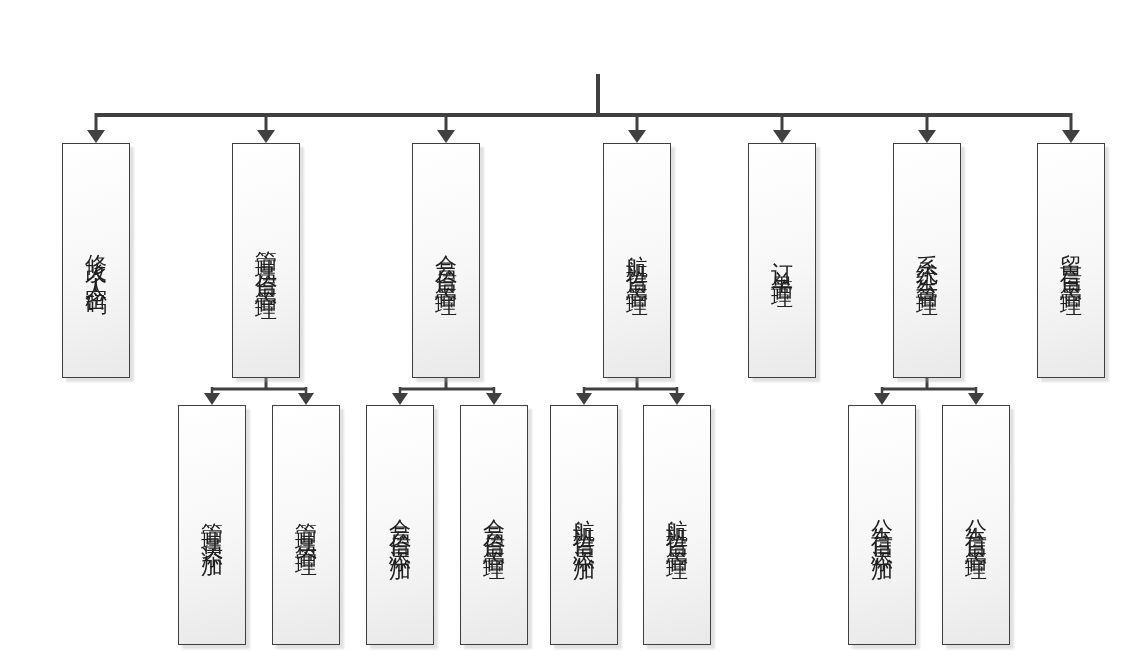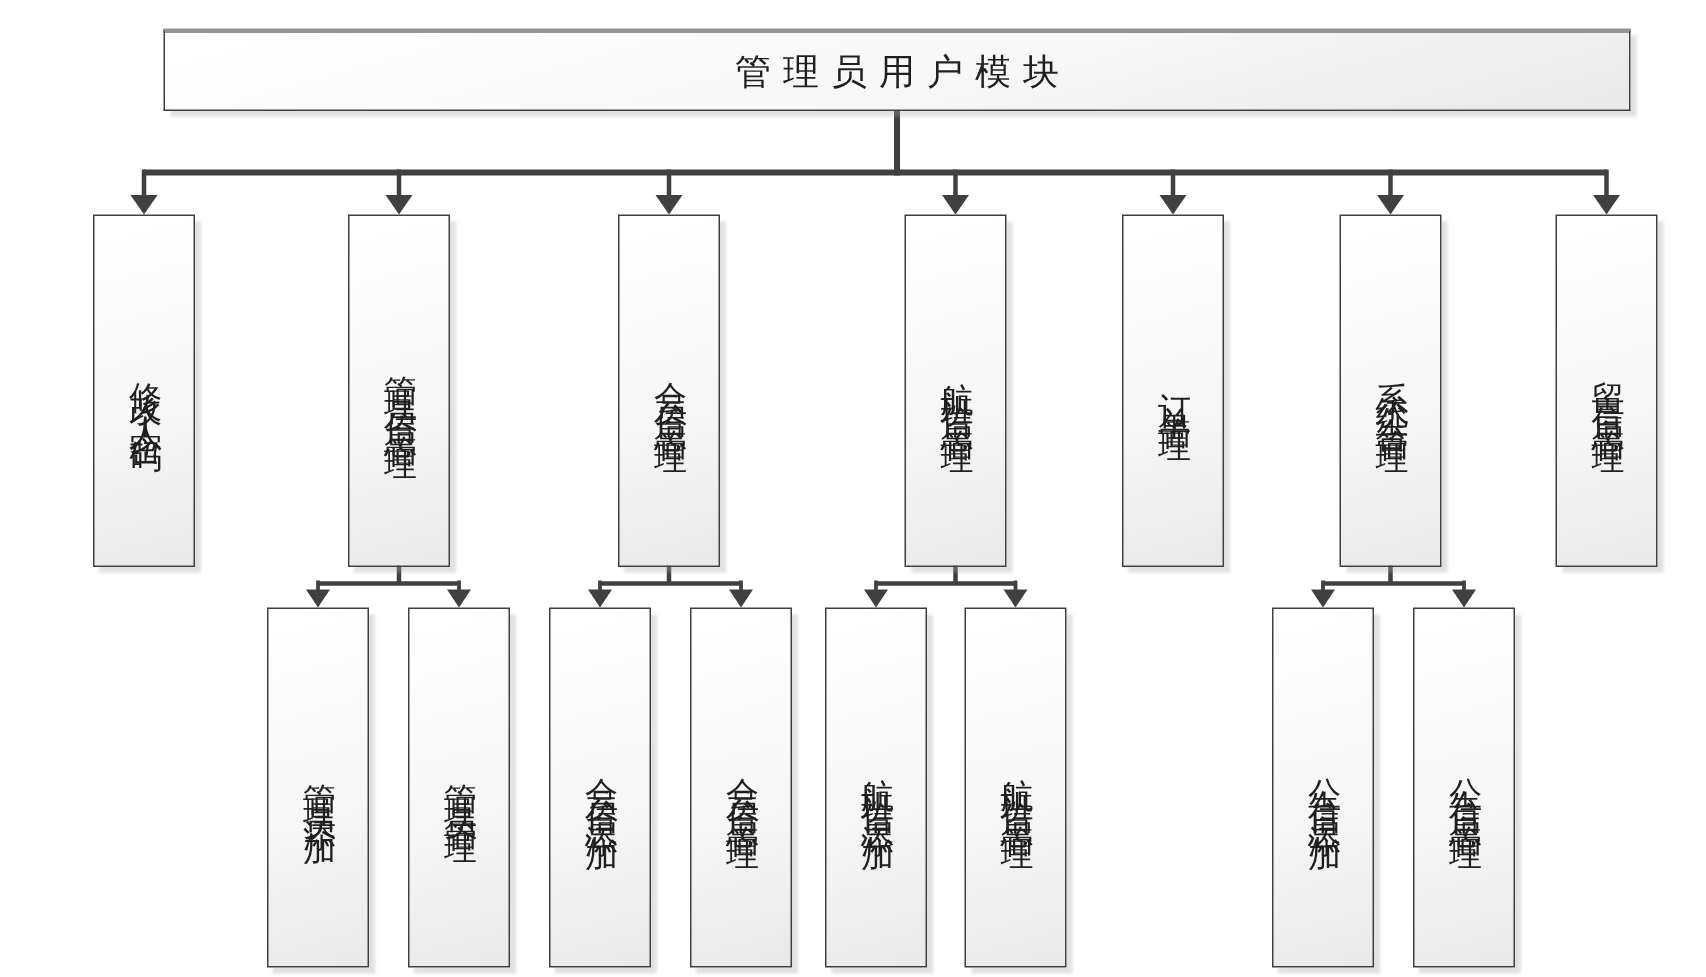--- a/index.html
+++ b/index.html
@@ -114,23 +114,20 @@
     <g>
       <line class="cline" x1="927" y1="377" x2="927" y2="390" stroke-width="3"></line>
       <line class="cline" x1="882" y1="389" x2="976" y2="389" stroke-width="3"></line>
       <line class="cline" x1="882" y1="387" x2="882" y2="394" stroke-width="2.5"></line>
       <polygon class="carrow" points="874,393 890,393 882,405"></polygon>
       <line class="cline" x1="976" y1="387" x2="976" y2="394" stroke-width="2.5"></line>
       <polygon class="carrow" points="968,393 984,393 976,405"></polygon>
     </g>
   </svg>
 
-  <div class="box root" style="left:109px; top:19px; width:978px; height:55px;">
-    <span class="hlabel">管理员用户模块</span>
-  </div>
 
   <div class="box" style="left:62px; top:143px; width:68px; height:235px;">
     <span class="vlabel">修改个人密码</span>
   </div>
   <div class="box" style="left:232px; top:143px; width:68px; height:235px;">
     <span class="vlabel">管理员信息管理</span>
   </div>
   <div class="box" style="left:412px; top:143px; width:68px; height:235px;">
     <span class="vlabel">会员信息管理</span>
   </div>

